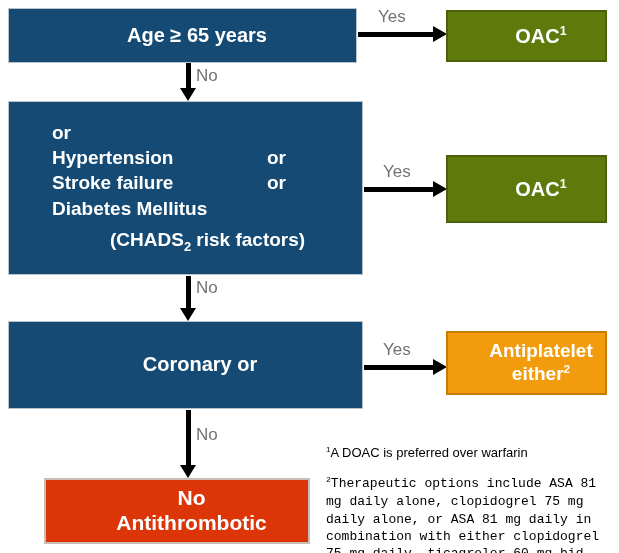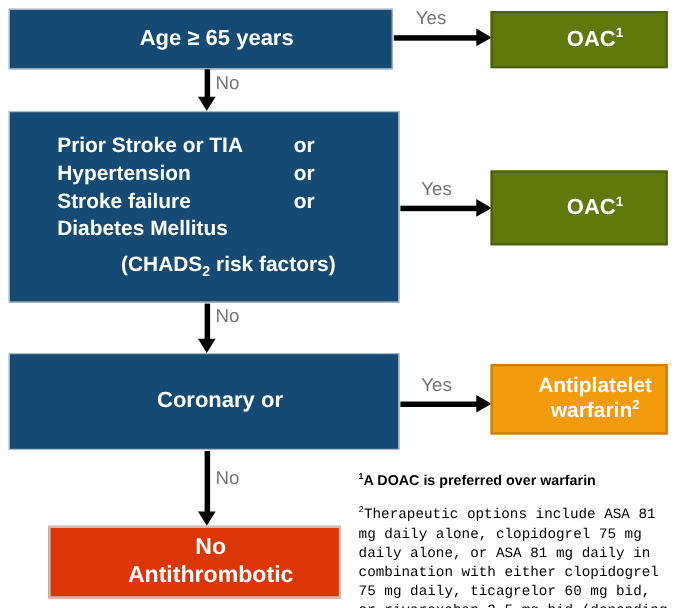--- a/index.html
+++ b/index.html
@@ -137,21 +137,21 @@
   
   #footnotes {
     position: absolute;
     left: 326px;
     top: 428px;
     width: 288px;
     color: #000000;
     font-size: 13px;
     line-height: 1.34;
   }
-  #footnote-1 { margin: 0 0 14px 0; font-weight: bold; }
+  #footnote-1 { margin: 16px 0 14px 0; }
   #footnote-2 { margin: 0; font-family: Liberation Mono, monospace; }
 </style>
 </head>
 <body>
 
 <div id="canvas">
 
   <div class="node blue" id="node-age">
     <span>Age ≥ 65 years</span>
   </div>
@@ -162,21 +162,20 @@
   <div class="node green" id="node-oac1">
     <span><span>OAC</span><sup>1</sup></span>
   </div>
 
   <div class="v-arrow" id="arrow-no-1"></div>
   <div class="edge-label" id="label-no-1">No</div>
 
   <div class="node blue" id="node-chads">
     <div class="chads-list">
       <div class="chads-row">
-        <span class="chads-term">Prior Stroke or TIA</span>
         <span class="chads-or">or</span>
       </div>
       <div class="chads-row">
         <span class="chads-term">Hypertension</span>
         <span class="chads-or">or</span>
       </div>
       <div class="chads-row">
         <span class="chads-term">Stroke failure</span>
         <span class="chads-or">or</span>
       </div>
@@ -200,21 +199,21 @@
 
   <div class="node blue" id="node-cad">
     <span>Coronary  or</span>
   </div>
 
   <div class="h-arrow" id="arrow-yes-3"></div>
   <div class="edge-label" id="label-yes-3">Yes</div>
 
   <div class="node orange" id="node-antiplatelet">
     <span>Antiplatelet</span>
-    <span><span>warfarin</span><sup>2</sup></span>
+    <span><span>either</span><sup>2</sup></span>
   </div>
 
   <div class="v-arrow" id="arrow-no-3"></div>
   <div class="edge-label" id="label-no-3">No</div>
 
   <div class="node red" id="node-noanti">
     <span>No</span>
     <span>Antithrombotic</span>
   </div>
 

